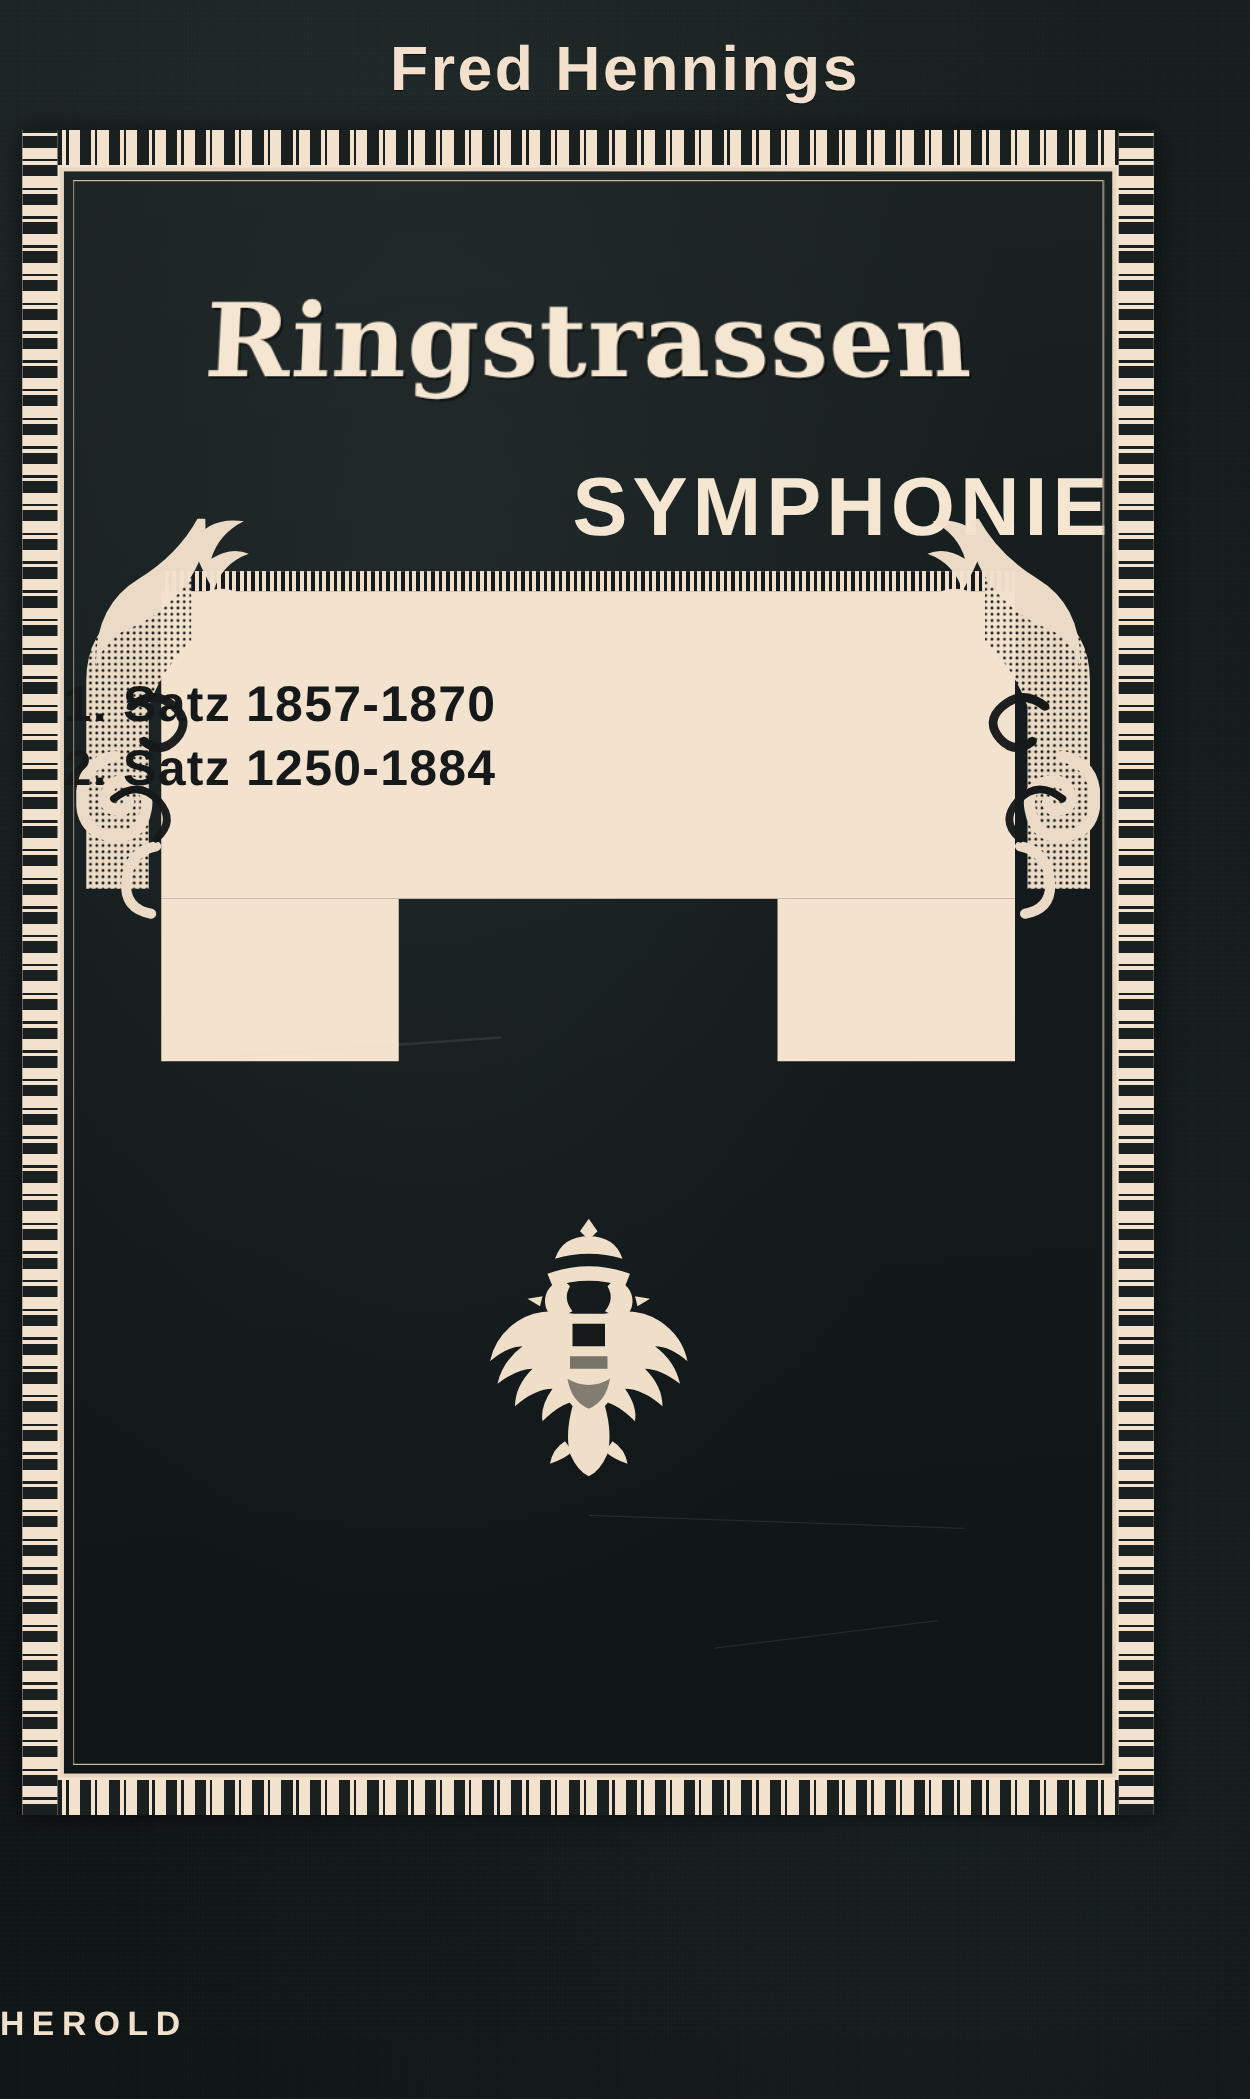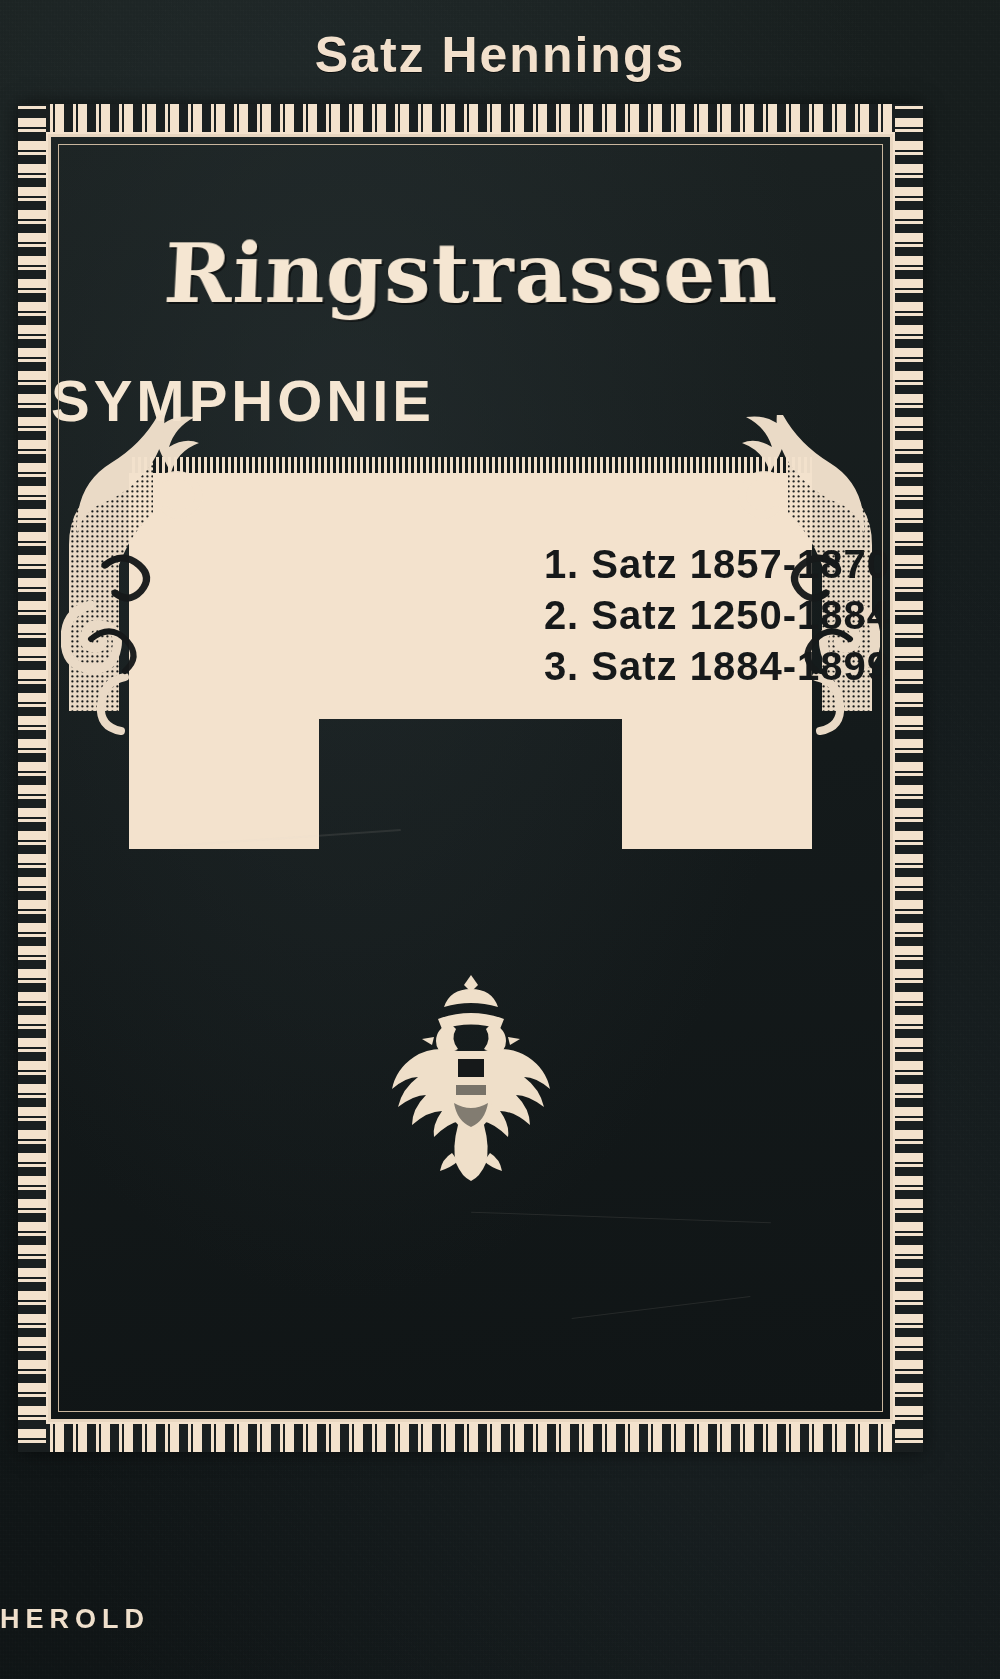--- a/index.html
+++ b/index.html
@@ -135,23 +135,23 @@
     white-space: nowrap;
   }
   #title-main span {
     display: inline-block;
   }
 
   #title-sub {
     position: absolute;
     left: 0; right: 0;
     top: 230px;
-    text-align: left;
+    text-align: right;
     color: #f5e6d2;
-    font-size: 58px;
+    font-size: 66px;
     font-weight: bold;
     letter-spacing: 4px;
   }
 
   
   #rule {
     position: absolute;
     left: 78px;
     right: 78px;
     top: 320px;
@@ -177,21 +177,21 @@
     width: 190px;
     background: #f3e2cd;
   }
   #banner-leg-left  { left: 78px; }
   #banner-leg-right { right: 78px; }
 
   #movements {
     position: absolute;
     left: 0; right: 0;
     top: 402px;
-    text-align: right;
+    text-align: left;
     color: #16191a;
   }
   .movement {
     font-size: 40px;
     font-weight: bold;
     letter-spacing: 1px;
     line-height: 1.28;
     font-family: "Liberation Sans", sans-serif;
   }
 
@@ -222,21 +222,21 @@
     pointer-events: none;
   }
 </style>
 </head>
 <body>
 
 <div id="cover">
 
   <div id="texture"></div>
 
-  <div id="author">Satz Hennings</div>
+  <div id="author">Fred Hennings</div>
 
   <div id="frame">
 
     <div class="band horiz" id="band-top"></div>
     <div class="band horiz" id="band-bottom"></div>
     <div class="band vert" id="band-left"></div>
     <div class="band vert" id="band-right"></div>
 
     <div id="inner">
 
@@ -286,21 +286,20 @@
           <path d="M64 262 q-22 4 -24 28 q-2 22 20 26" fill="none" stroke="#f3e2cd" stroke-width="8" stroke-linecap="round"></path>
           <path d="M100 64 q24 -10 34 6 q10 16 -6 26 q-14 9 -24 -2" fill="none" stroke="#f3e2cd" stroke-width="8" stroke-linecap="round"></path>
           <path d="M44 150 q18 -14 34 0 q14 12 2 26 q-12 13 -26 2" fill="none" stroke="#16191a" stroke-width="7" stroke-linecap="round"></path>
           <path d="M30 224 q20 -16 36 2 q14 16 -2 30" fill="none" stroke="#16191a" stroke-width="6" stroke-linecap="round"></path>
         </svg>
       </div>
 
       <div id="movements">
         <div class="movement">1. Satz 1857-1870</div>
         <div class="movement">2. Satz 1250-1884</div>
-        <div class="movement">3. Satz 1884-1899</div>
       </div>
 
       <div id="crest">
         <svg viewBox="0 0 210 215" width="210" height="215" xmlns="http://www.w3.org/2000/svg">
           <g fill="#efdfc9">
 
             <path d="M105 8 l7 10 -7 7 -7 -7z"></path>
             <path d="M78 40 q6 -18 27 -18 q21 0 27 18 q-27 -8 -54 0z"></path>
             <path d="M72 52 q33 -12 66 0 l-4 10 q-29 -9 -58 0z"></path>
 

